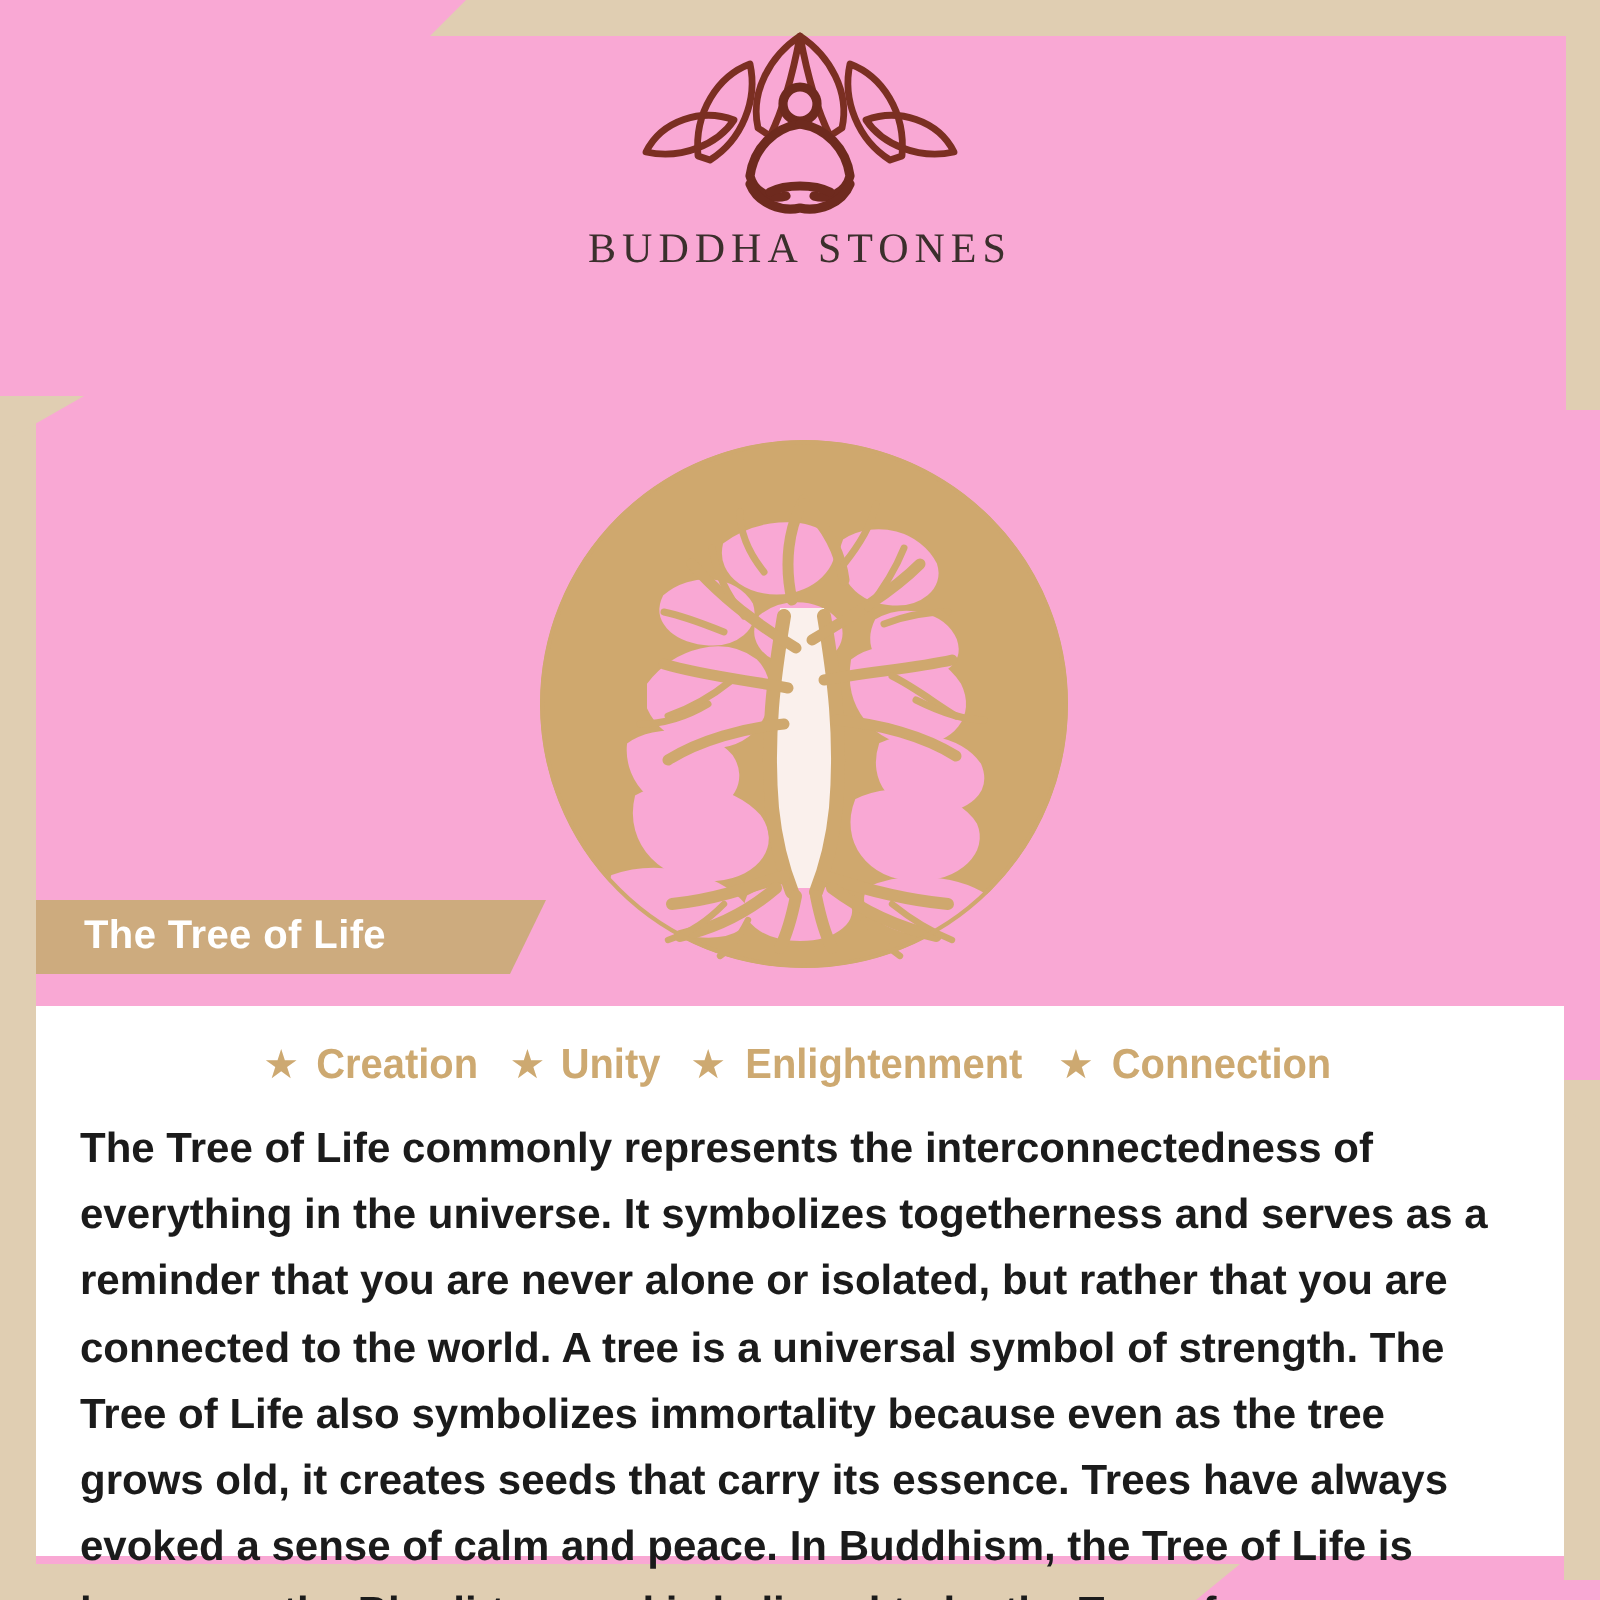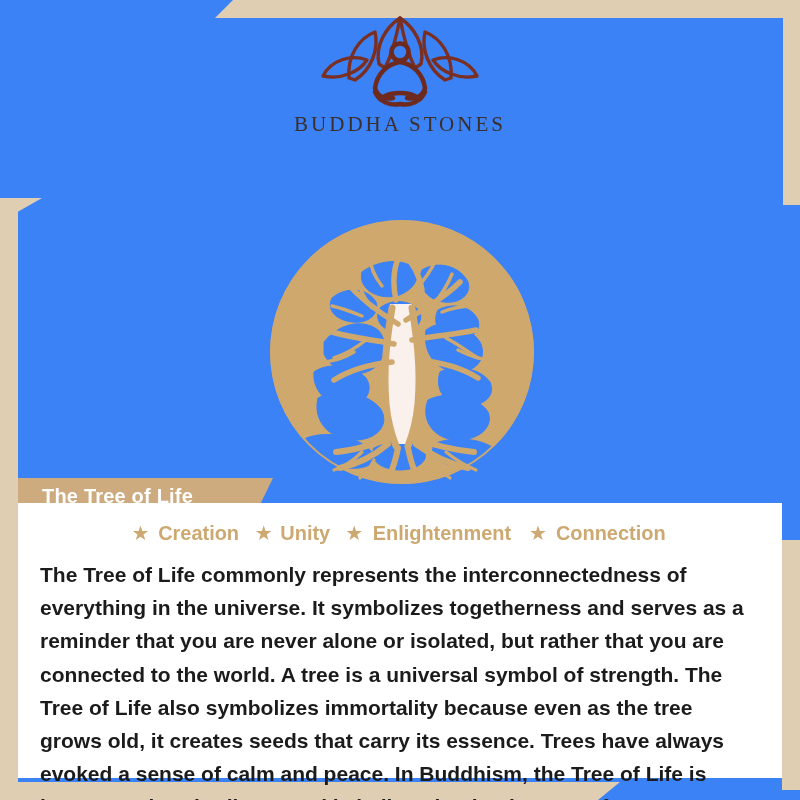--- a/index.html
+++ b/index.html
@@ -10,21 +10,21 @@
     width: 800px;
     height: 800px;
     font-family: "Liberation Sans", sans-serif;
     background: #faf0ec;
     overflow: hidden;
   }
   #page {
     position: relative;
     width: 800px;
     height: 800px;
-    background: #3b82f6;
+    background: #f9a8d4;
     overflow: hidden;
   }
 
   
   .deco {
     position: absolute;
     background: #e0ceb2;
   }
   
   .deco-top {
@@ -147,21 +147,20 @@
   .label-banner {
     position: absolute;
     top: 450px;
     left: 18px;
     width: 255px;
     height: 37px;
     background: #cdab7e;
     clip-path: polygon(0 0, 100% 0, calc(100% - 18px) 100%, 0 100%);
     display: flex;
     align-items: center;
-    margin-top: 28px;
   }
   .label-text {
     margin-left: 24px;
     font-size: 20px;
     font-weight: bold;
     color: #ffffff;
     letter-spacing: 0.2px;
   }
 
   

